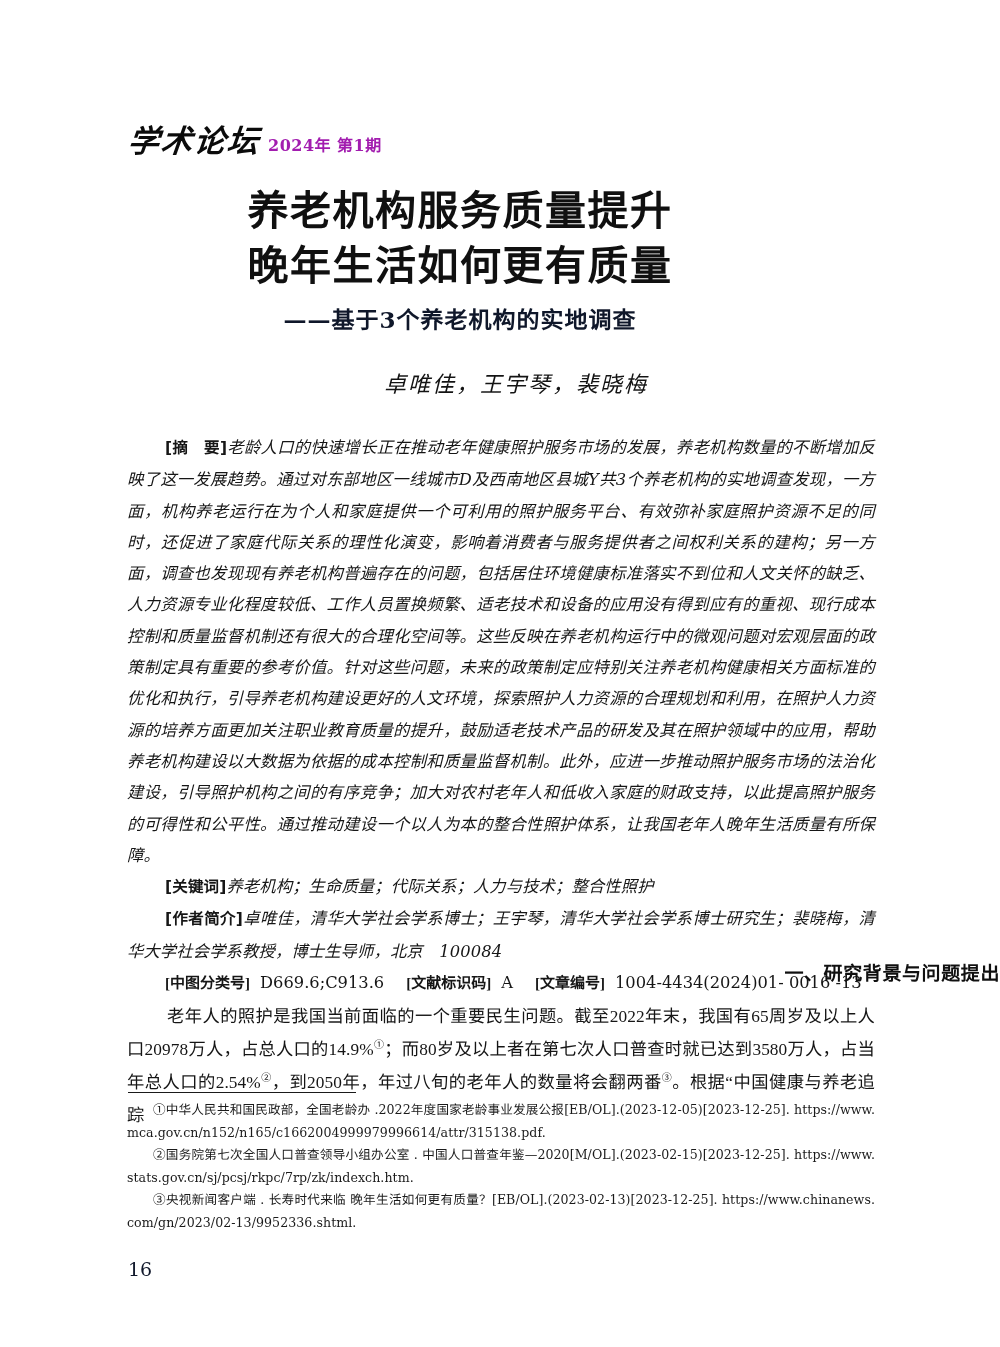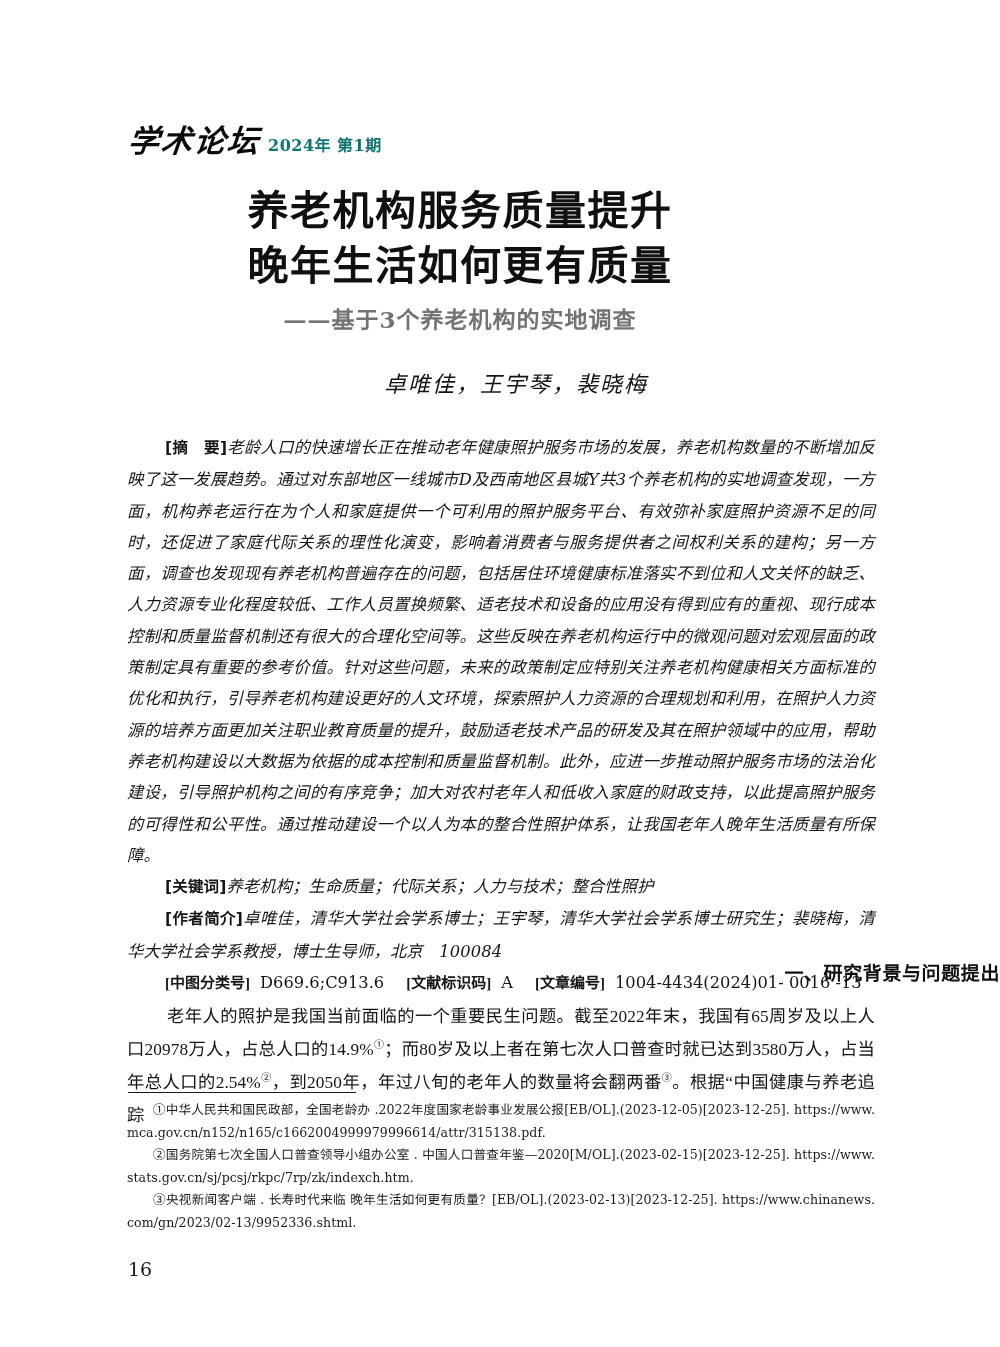--- a/index.html
+++ b/index.html
@@ -44,21 +44,21 @@
     line-height: 1;
     color: #0b0b0b;
     transform: skewX(-6deg);
   }
   .masthead-issue {
     font-family: "DejaVu Serif", "Liberation Serif", serif;
     font-size: 16px;
     font-weight: 700;
     line-height: 1;
     padding-bottom: 3px;
-    color: #0f766e;
+    color: #a21caf;
     letter-spacing: 0.5px;
   }
 
   
   .title-block {
     position: absolute;
     left: 0;
     top: 184px;
     width: 920px;
     text-align: center;
@@ -70,21 +70,21 @@
     line-height: 1.33;
     letter-spacing: 1.5px;
     color: #101010;
   }
   .subtitle-line {
     margin-top: 8px;
     font-family: "DejaVu Serif", "Liberation Serif", serif;
     font-size: 23px;
     font-weight: 700;
     letter-spacing: 1px;
-    color: #737373;
+    color: #0f172a;
   }
 
   
   .authors {
     position: absolute;
     left: 16px;
     top: 366px;
     width: 1000px;
     text-align: center;
     font-family: "DejaVu Serif", "Liberation Serif", serif;

